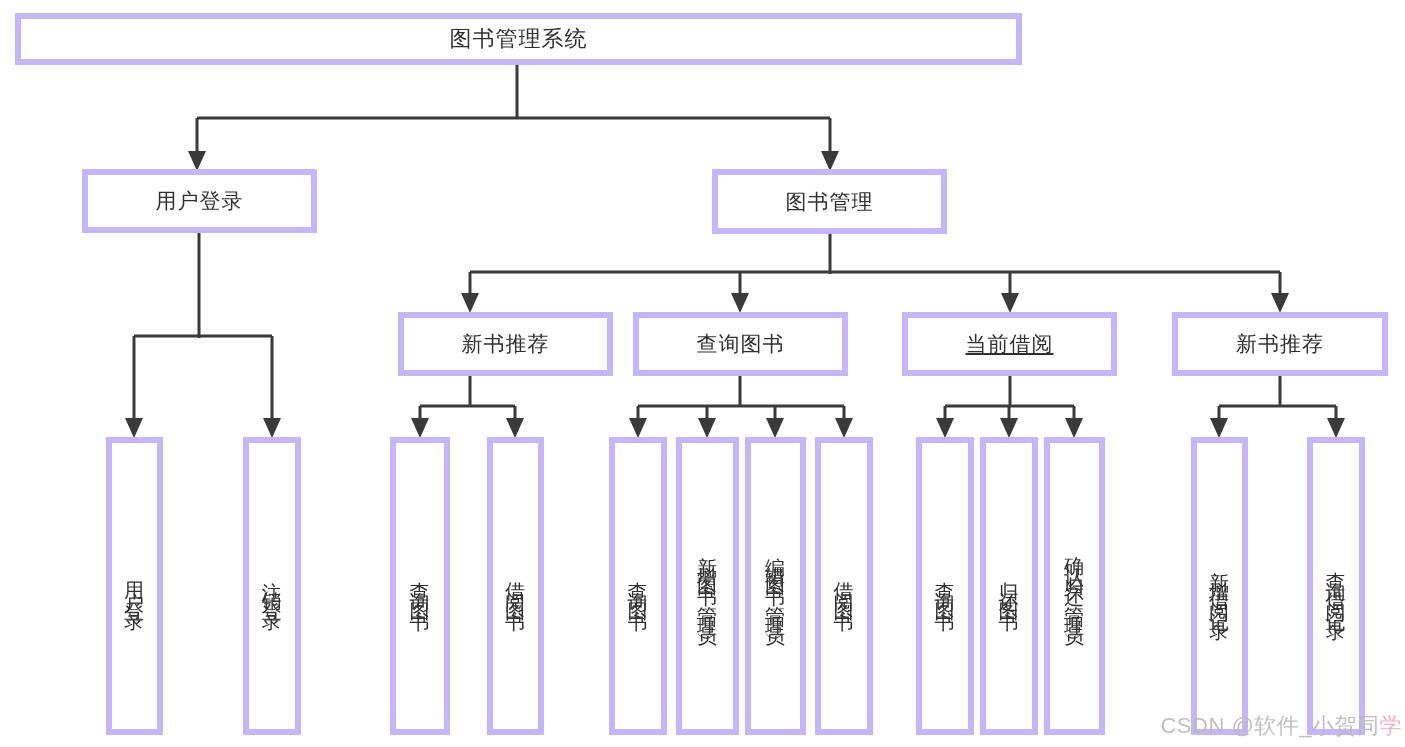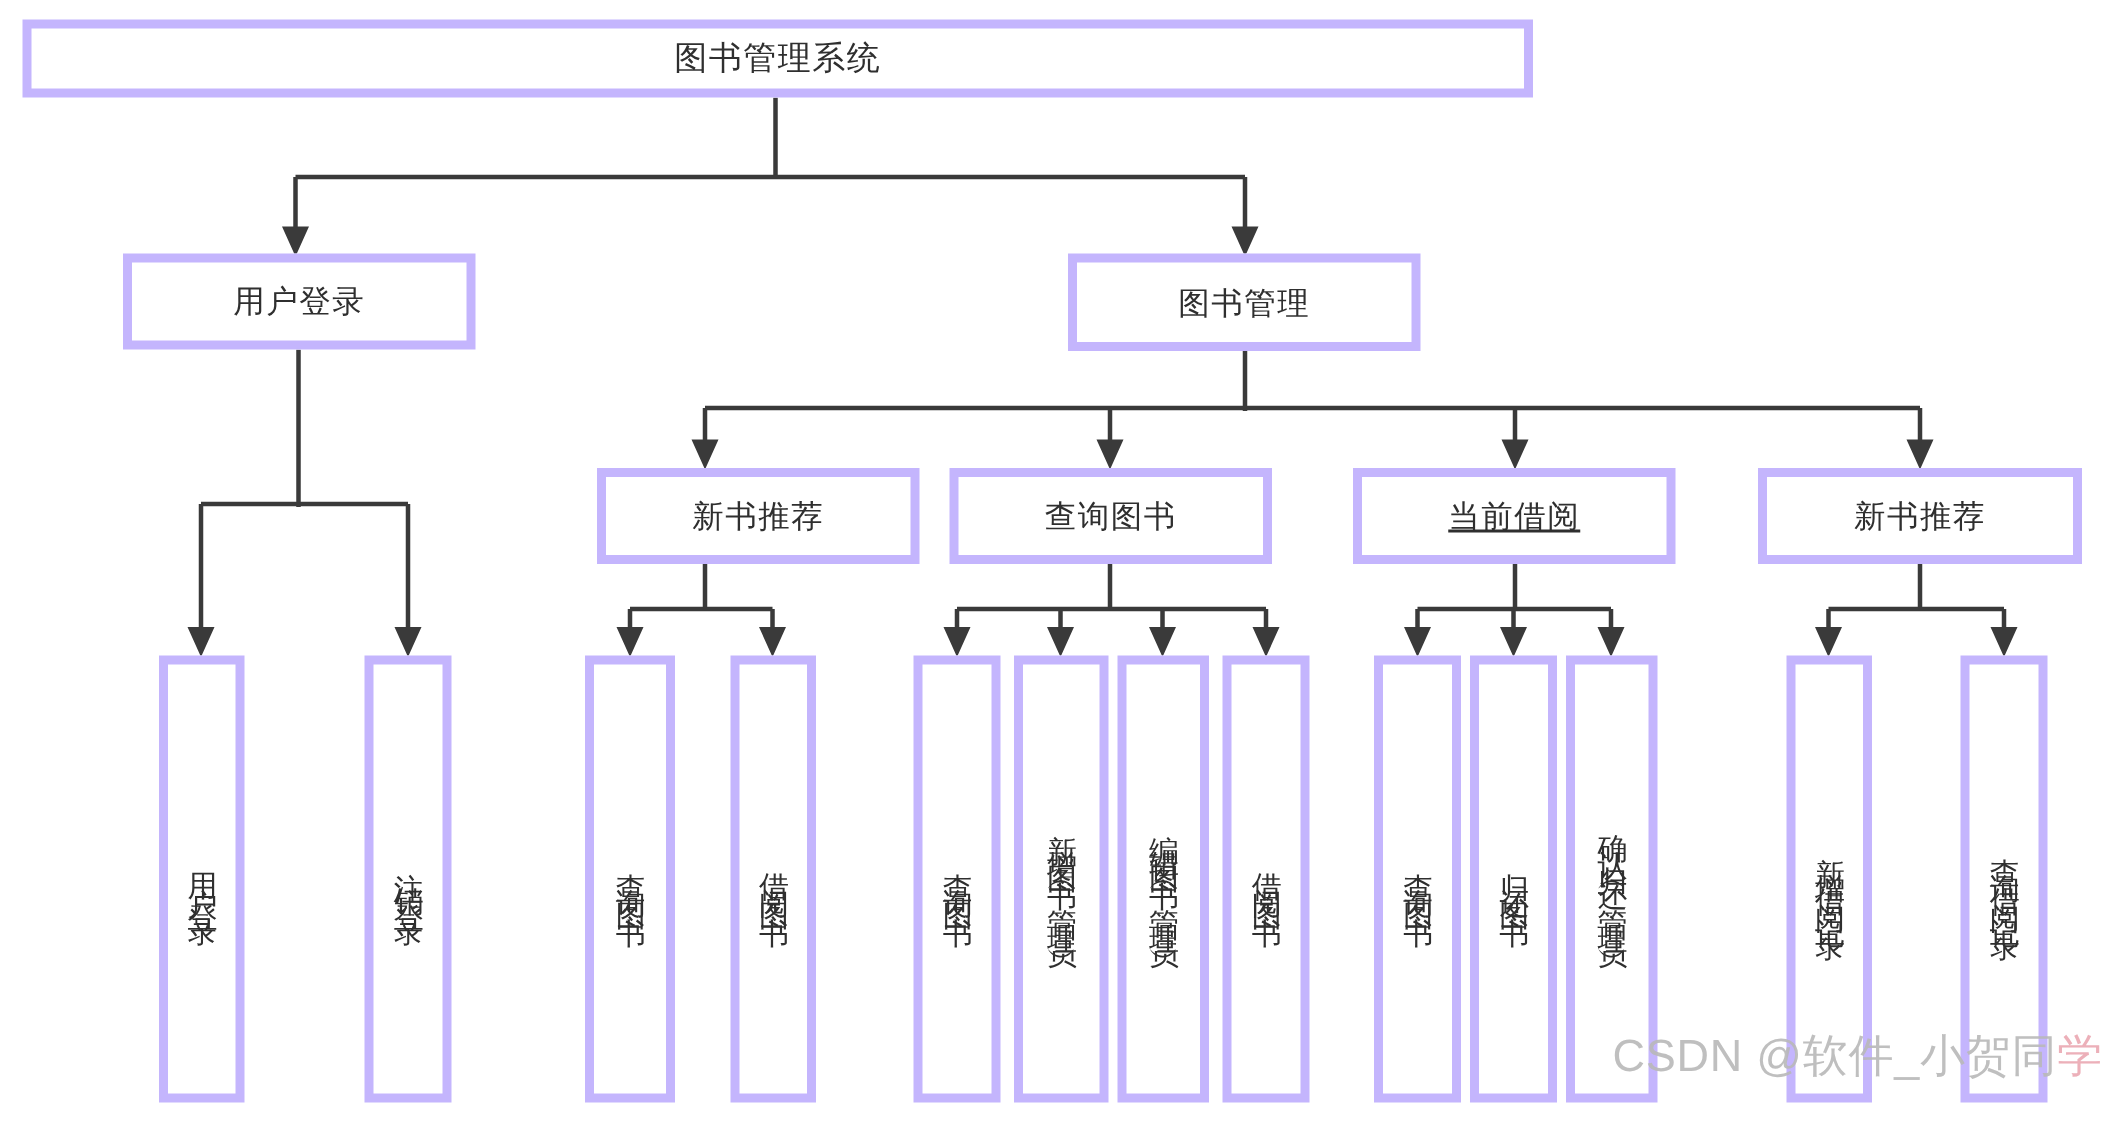--- a/index.html
+++ b/index.html
@@ -34,22 +34,22 @@
   .v-label {
     writing-mode: vertical-rl;
     font-size: 20px;
     letter-spacing: 10px;
     color: #2f2f2f;
     line-height: 1;
   }
   #watermark {
     position: absolute;
     right: 3px;
-    bottom: 22px;
-    font-size: 30px;
+    bottom: 6px;
+    font-size: 22px;
     letter-spacing: 0.5px;
     white-space: nowrap;
     opacity: 0.9;
   }
   .wm-gray { color: #b9b9b9; }
   .wm-pink { color: #eba8b2; }
 </style>
 </head>
 <body>
 

